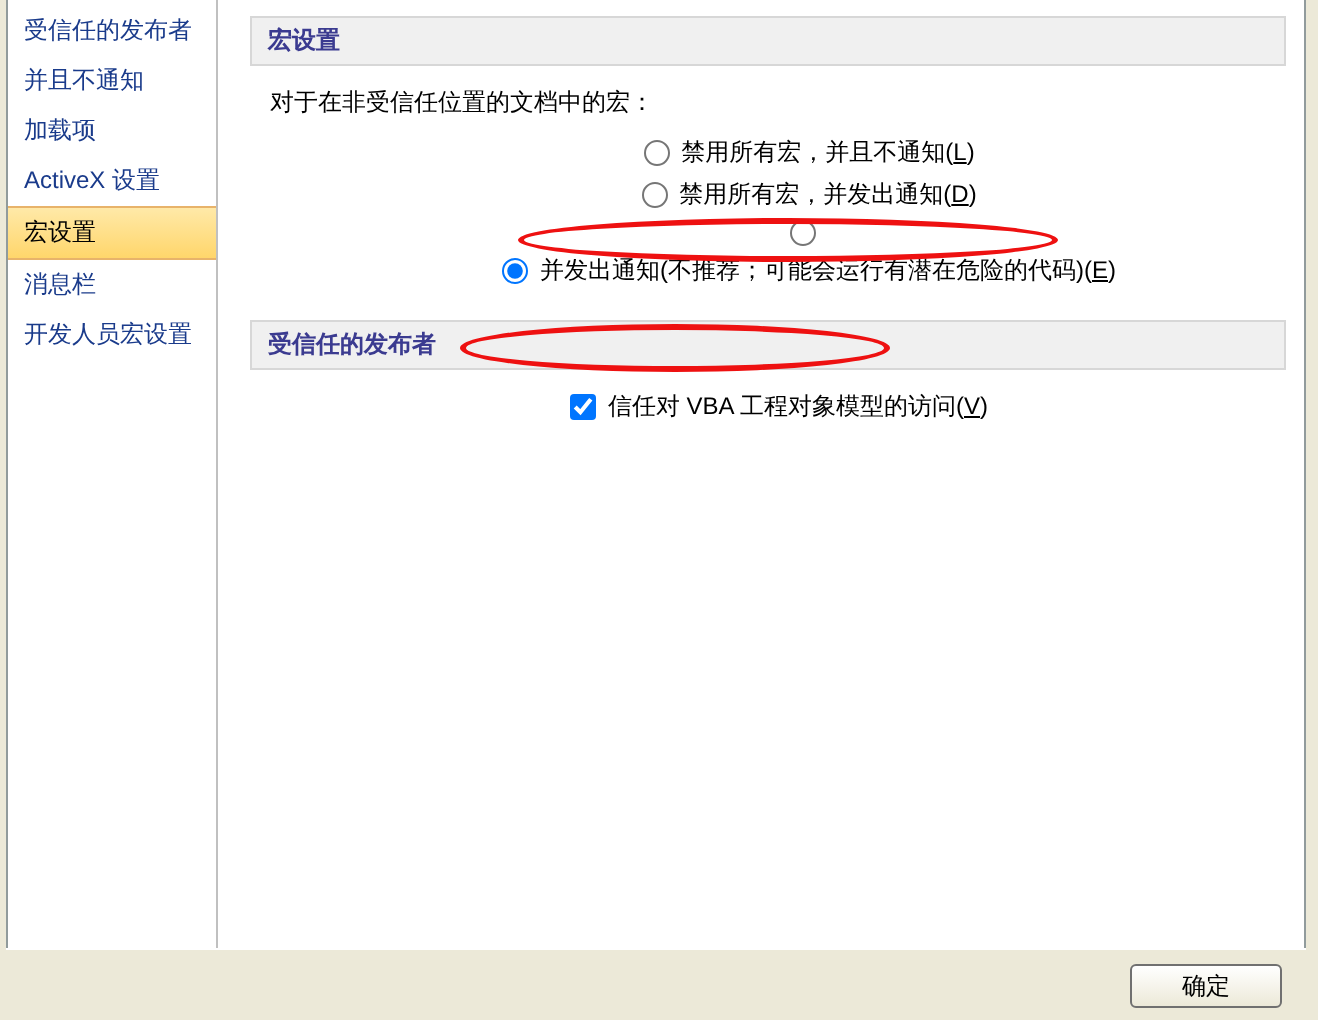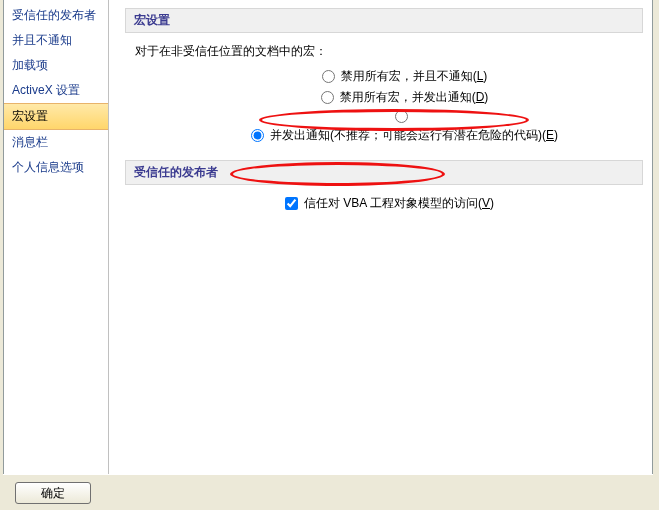--- a/index.html
+++ b/index.html
@@ -96,21 +96,21 @@
   }
   .ellipse2 {
     left: 121px;
     top: 162px;
     width: 215px;
     height: 24px;
   }
   .button-bar {
     height: 36px;
     display: flex;
-    justify-content: flex-start;
+    justify-content: flex-end;
     align-items: center;
     padding: 0 12px;
     gap: 18px;
     background: #ece9d8;
     border-top: 1px solid #fff;
     margin: 0 6px 0 3px;
   }
   .btn {
     width: 76px;
     height: 22px;
@@ -129,21 +129,21 @@
 <div class="window">
   <div class="body-area">
 
     <div class="sidebar">
       <div class="sidebar-item"><span>受信任的发布者</span></div>
       <div class="sidebar-item"><span>并且不通知</span></div>
       <div class="sidebar-item"><span>加载项</span></div>
       <div class="sidebar-item"><span>ActiveX 设置</span></div>
       <div class="sidebar-item selected"><span>宏设置</span></div>
       <div class="sidebar-item"><span>消息栏</span></div>
-      <div class="sidebar-item"><span>个人信息选项</span></div>
+      <div class="sidebar-item"><span>开发人员宏设置</span></div>
     </div>
 
     <div class="content">
 
       <div class="section-header">
         <span>宏设置</span>
       </div>
 
       <div class="intro-text">
         <span>对于在非受信任位置的文档中的宏：</span>

